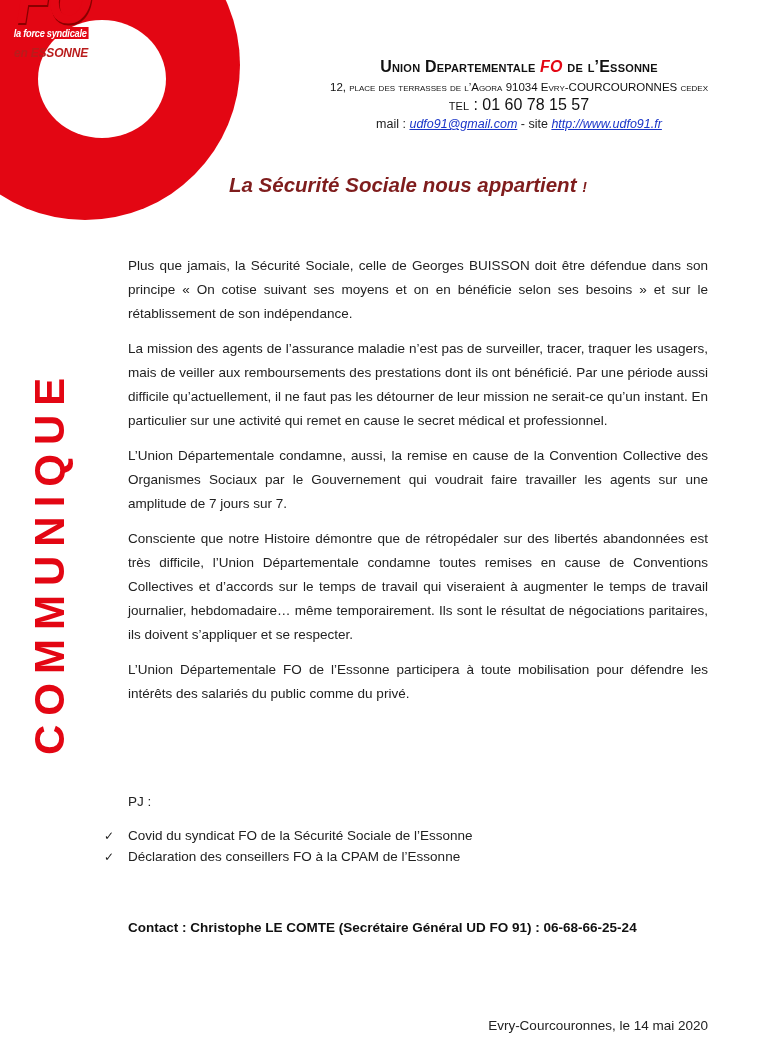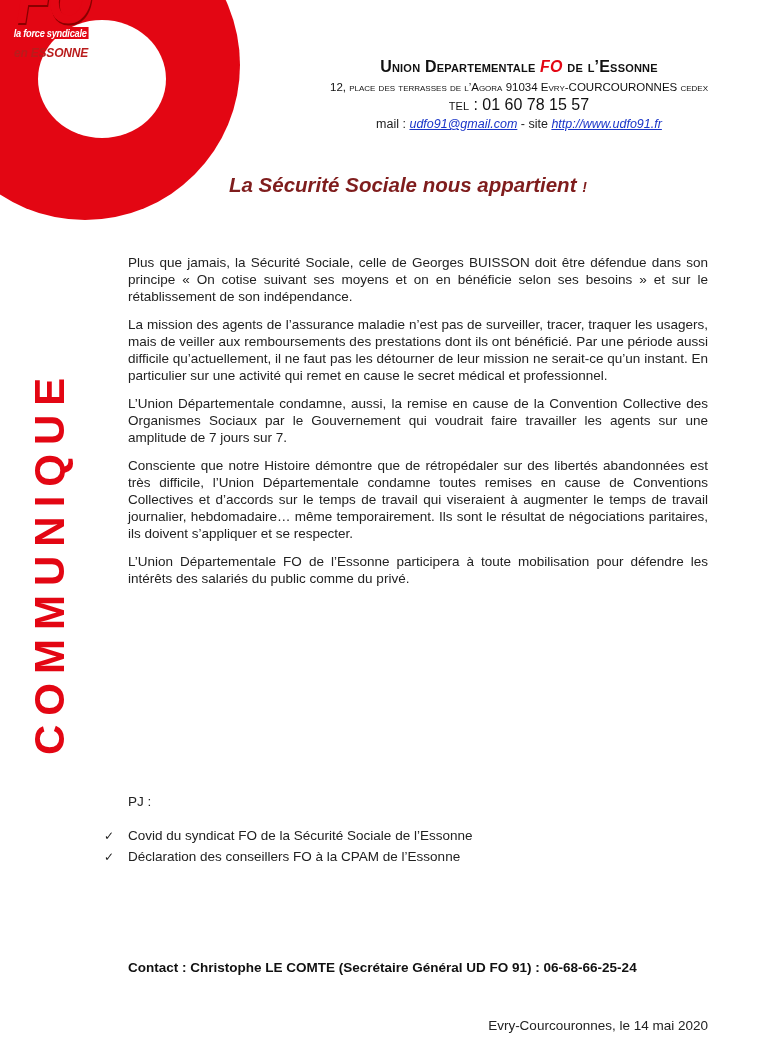--- a/index.html
+++ b/index.html
@@ -31,30 +31,30 @@
 
   .title { position: absolute; left: 229px; top: 173px; font-size: 20.5px; font-weight: bold;
            color: #7f1d1d; white-space: nowrap; font-style: italic; }
   .title .excl { font-size: 14px; }
 
   .side { position: absolute; left: 28px; top: 755px; transform: rotate(-90deg);
           transform-origin: left top; font-size: 42px; font-weight: bold; color: #e30613;
           letter-spacing: 9px; white-space: nowrap; line-height: 44px; }
 
   .body { position: absolute; left: 128px; top: 254px; width: 580px; font-size: 13.5px;
-          line-height: 17px; color: #222; }
+          line-height: 24px; color: #222; }
   .body p { margin: 0 0 11px 0; text-align: justify; }
 
   .pj { position: absolute; left: 128px; top: 794px; font-size: 13.5px; color: #222; }
   .annex { position: absolute; left: 104px; top: 826px; margin: 0; padding: 0; list-style: none;
            font-size: 13.5px; color: #222; line-height: 20.5px; }
   .annex li { display: flex; }
   .annex .chk { width: 24px; font-size: 12px; }
 
-  .contact { position: absolute; left: 128px; top: 960px; font-size: 13.5px; font-weight: bold;
+  .contact { position: absolute; left: 128px; top: 920px; font-size: 13.5px; font-weight: bold;
              color: #111; white-space: nowrap; }
   .date { position: absolute; right: 60px; top: 1018px; font-size: 13.5px; color: #222; }
 </style>
 </head>
 <body>
 
 <div class="logo-wrap">
   <div class="logo-disc"></div>
   <div class="logo-inner"></div>
   <div class="logo-fo">FO</div>

